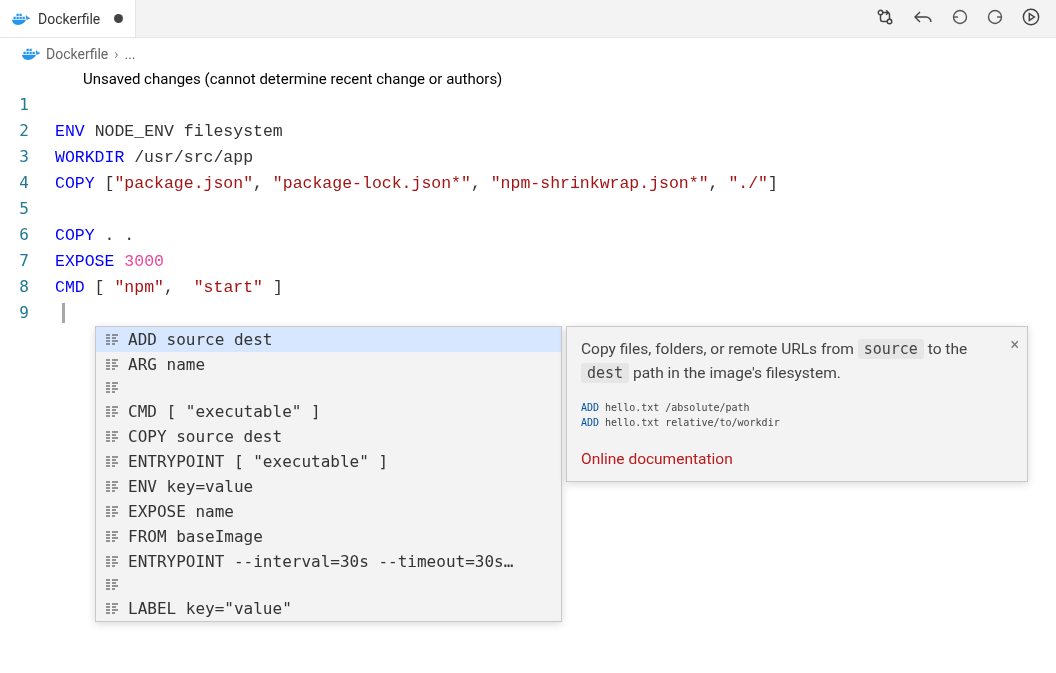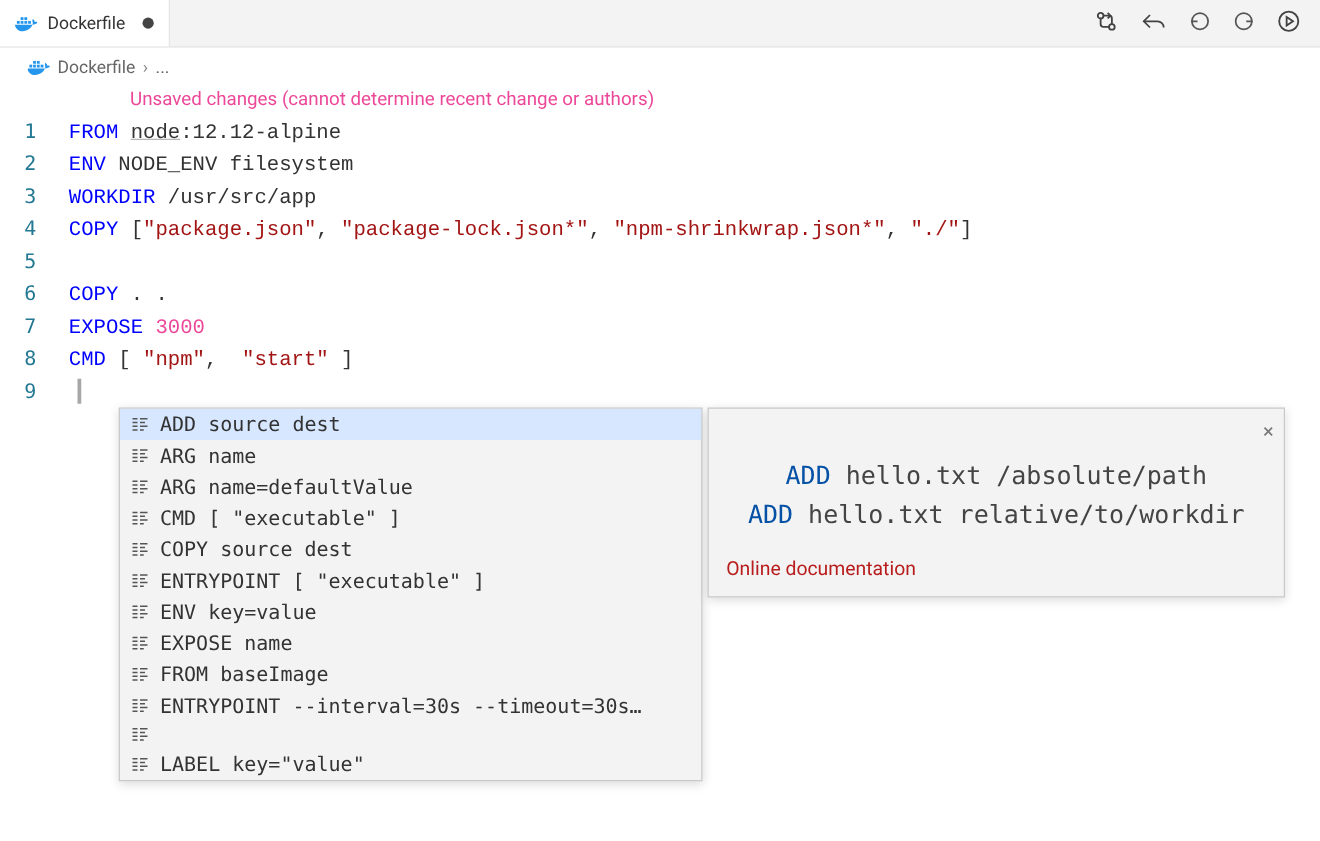--- a/index.html
+++ b/index.html
@@ -15,21 +15,21 @@
     .tab-actions { margin-left: auto; display: flex; align-items: center; gap: 19px; padding-right: 16px; }
     .tab-actions svg, .tab-actions .ico { color: #555; }
     .ico-dis { color: #bcbcbc !important; }
 
     
     .breadcrumb { display: flex; align-items: center; gap: 6px; padding: 8px 12px 4px 22px; color: #666; font-size: 14px; }
     .crumb-sep { color: #888; }
 
     
     .editor { position: relative; }
-    .gutter-msg { padding-left: 104px; color: #ec4899; font-size: 15px; margin: 4px 0 4px 0; }
+    .gutter-msg { padding-left: 83px; color: #000000; font-size: 15px; margin: 4px 0 4px 0; }
     .line { display: flex; align-items: baseline; height: 26px; line-height: 26px; }
     .lineno { width: 55px; text-align: right; padding-right: 26px; color: #237893; font-size: 16px; font-family: "Consolas","Monaco",monospace;}
     .code { white-space: pre; }
     .cursor-line { position: relative; }
     .cursor-mark { position: absolute; left: 62px; top: 3px; width: 3px; height: 20px; background: #a7a7a7; }
 
     
     .kw { color: #0000ff; }
     .str { color: #a31515; }
     .num { color: #ec4899; }
@@ -40,21 +40,21 @@
     .ac-wrap { position: absolute; left: 95px; top: 0; display: flex; align-items: flex-start; }
     .ac-list { width: 467px; background: #f3f3f3; border: 1px solid #c9c9c9; box-shadow: 0 2px 8px rgba(0,0,0,0.15); }
     .ac-item { display: flex; align-items: center; gap: 8px; padding: 3px 8px; font-family: "Consolas","Monaco",monospace; font-size: 16px; color: #333; cursor: pointer; }
     .ac-item.selected { background: #d6e7ff; }
     .ac-item .snip-icon { display: inline-flex; flex-shrink: 0; color: #555; }
     .ac-item span.lbl { white-space: nowrap; overflow: hidden; text-overflow: ellipsis; }
 
     .ac-doc { width: 462px; margin-left: 4px; background: #f3f3f3; border: 1px solid #c9c9c9; box-shadow: 0 2px 8px rgba(0,0,0,0.15); padding: 10px 14px; position: relative; font-size: 15.5px; line-height: 1.55; color: #444; }
     .ac-doc .close { position: absolute; right: 8px; top: 6px; color: #777; cursor: pointer; font-size: 16px; }
     .ac-doc .code-inl { background: #e6e6e6; padding: 1px 6px; border-radius: 3px; font-family: "Consolas","Monaco",monospace; font-size: 15px; }
-    .ac-doc .example { margin-top: 28px; font-family: "Consolas","Monaco",monospace; font-size: 20px; text-align: center; }
+    .ac-doc .example { margin-top: 14px; font-family: "Consolas","Monaco",monospace; font-size: 10px; }
     .ac-doc .example .kw2 { color: #0451a5; }
     .ac-doc .link { color: #b91c1c; margin-top: 16px; display: inline-block; cursor: pointer; }
 
     
     .ac-anchor { position: relative; height: 0; }
   </style>
 </head>
 <body>
 
 <div class="tab-bar">
@@ -129,21 +129,20 @@
   <span>Dockerfile</span>
   <span class="crumb-sep">›</span>
   <span>...</span>
 </div>
 
 <div class="editor">
   <div class="gutter-msg">Unsaved changes (cannot determine recent change or authors)</div>
 
   <div class="line">
     <span class="lineno">1</span>
-    <span class="code mono"><span class="kw">FROM</span> <span class="img">node</span><span class="txt">:12.12-alpine</span></span>
   </div>
   <div class="line">
     <span class="lineno">2</span>
     <span class="code mono"><span class="kw">ENV</span> <span class="txt">NODE_ENV filesystem</span></span>
   </div>
   <div class="line">
     <span class="lineno">3</span>
     <span class="code mono"><span class="kw">WORKDIR</span> <span class="txt">/usr/src/app</span></span>
   </div>
   <div class="line">
@@ -211,21 +210,20 @@
                 <line x1="2" y1="3" x2="6" y2="3"></line>
                 <line x1="2" y1="6" x2="6" y2="6"></line>
                 <line x1="2" y1="9" x2="6" y2="9"></line>
                 <line x1="2" y1="12" x2="6" y2="12"></line>
                 <line x1="8" y1="3" x2="14" y2="3"></line>
                 <line x1="8" y1="6" x2="12" y2="6"></line>
                 <line x1="8" y1="9" x2="14" y2="9"></line>
                 <line x1="8" y1="12" x2="11" y2="12"></line>
               </svg>
             </span>
-            <span class="lbl">ARG name=defaultValue</span>
           </div>
         <div class="ac-item">
             <span class="snip-icon">
               <svg width="16" height="16" viewBox="0 0 16 16" fill="none" stroke="#555" stroke-width="1.2">
                 <line x1="2" y1="3" x2="6" y2="3"></line>
                 <line x1="2" y1="6" x2="6" y2="6"></line>
                 <line x1="2" y1="9" x2="6" y2="9"></line>
                 <line x1="2" y1="12" x2="6" y2="12"></line>
                 <line x1="8" y1="3" x2="14" y2="3"></line>
                 <line x1="8" y1="6" x2="12" y2="6"></line>
@@ -351,20 +349,23 @@
                 <line x1="8" y1="9" x2="14" y2="9"></line>
                 <line x1="8" y1="12" x2="11" y2="12"></line>
               </svg>
             </span>
             <span class="lbl">LABEL key="value"</span>
           </div>
       </div>
 
       <div class="ac-doc">
         <span class="close">×</span>
+        <div>
+          <span>Copy files, folders, or remote URLs from </span><span class="code-inl">source</span><span> to the </span><span class="code-inl">dest</span><span> path in the image's filesystem.</span>
+        </div>
         <div class="example">
           <div><span class="kw2">ADD</span><span> hello.txt /absolute/path</span></div>
           <div><span class="kw2">ADD</span><span> hello.txt relative/to/workdir</span></div>
         </div>
         <span class="link">Online documentation</span>
       </div>
     </div>
   </div>
 </div>
 

